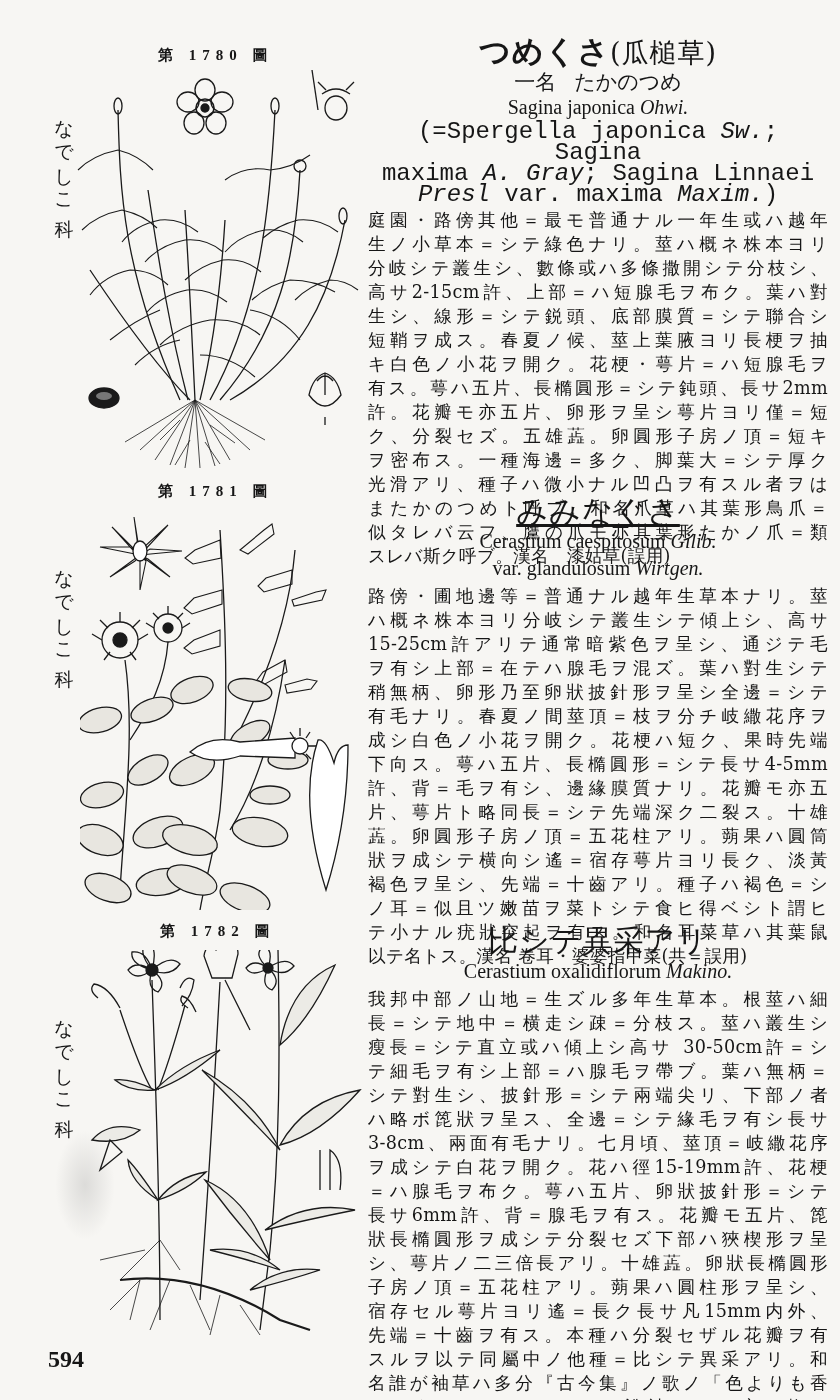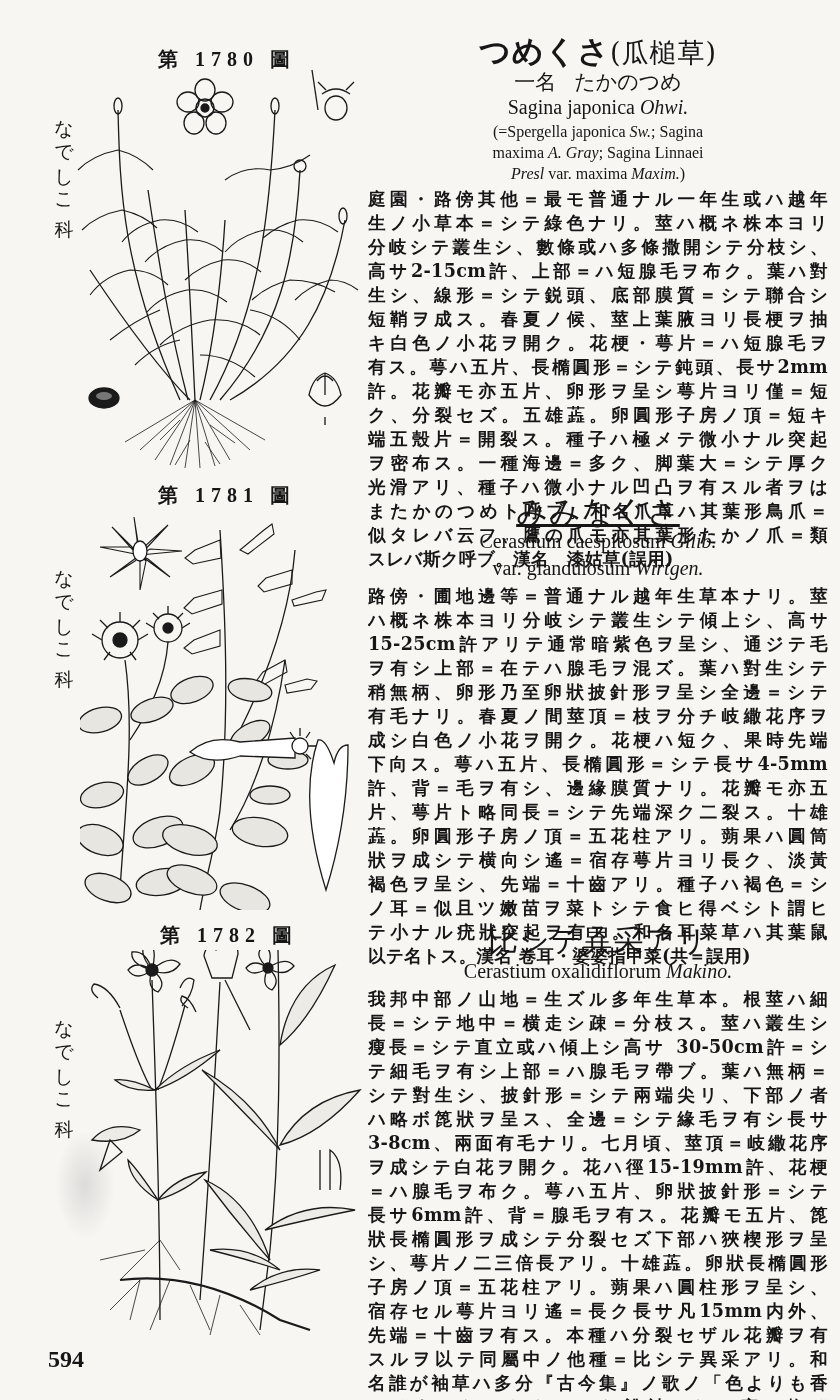--- a/index.html
+++ b/index.html
@@ -5,42 +5,42 @@
   html, body { margin: 0; padding: 0; }
   body {
     width: 840px; height: 1400px; overflow: hidden;
     background: #f7f6f3;
     font-family: "DejaVu Serif", "Liberation Serif", serif;
     color: #161616;
     position: relative;
   }
   .page { position: absolute; left: 0; top: 0; width: 840px; height: 1400px; }
   .fig-no {
-    position: absolute; font-size: 20px; font-weight: bold; letter-spacing: 6px;
+    position: absolute; font-size: 15px; font-weight: bold; letter-spacing: 6px;
     font-family: "Liberation Serif", "DejaVu Serif", serif; white-space: nowrap;
   }
   .family-label {
     position: absolute; writing-mode: vertical-rl; font-size: 19px;
     letter-spacing: 3px; font-family: "DejaVu Serif", serif;
   }
   .illus { position: absolute; }
   .illus svg { display: block; }
 
   
   .entry { position: absolute; left: 368px; width: 460px; text-align: center; }
   .jp-title { font-size: 31px; font-weight: bold; line-height: 34px; letter-spacing: 1px;
     font-family: "DejaVu Sans", sans-serif; }
   .jp-title .kanji { font-weight: normal; font-size: 27px; font-family: "DejaVu Serif", serif; }
   .alias { font-size: 21px; line-height: 24px; }
   .alias .gap { display: inline-block; width: 18px; }
   .sci { font-size: 20px; line-height: 27px; font-family: "Liberation Serif", "DejaVu Serif", serif; }
   .sci i, .syn i { font-style: italic; }
-  .syn { font-size: 16px; line-height: 21px; font-family: Liberation Serif, serif; }
+  .syn { font-size: 24px; line-height: 21px; font-family: Liberation Mono, monospace; }
   .body {
-    text-align: justify; font-size: 17.6px; line-height: 24px; font-weight: bold;
+    text-align: justify; font-size: 17.6px; line-height: 24px; font-weight: normal;
     font-family: "DejaVu Serif", serif; letter-spacing: 0.3px; margin-top: 2px;
   }
   .body .ln { display: block; white-space: nowrap; overflow: hidden; text-align-last: justify; text-align: justify; }
   .body .ln.last { text-align-last: left; }
 
   .page-number { position: absolute; left: 48px; top: 1346px; font-size: 24px; font-weight: bold;
     font-family: "Liberation Serif", "DejaVu Serif", serif; }
   .smudge { position: absolute; left: 55px; top: 1130px; width: 60px; height: 110px;
     background: radial-gradient(ellipse at center, rgba(150,150,150,0.28), rgba(150,150,150,0) 70%); }
 </style>
@@ -259,21 +259,20 @@
         <span class="ln">庭園・路傍其他＝最モ普通ナル一年生或ハ越年</span>
         <span class="ln">生ノ小草本＝シテ綠色ナリ。莖ハ概ネ株本ヨリ</span>
         <span class="ln">分岐シテ叢生シ、數條或ハ多條撒開シテ分枝シ、</span>
         <span class="ln">高サ2-15cm許、上部＝ハ短腺毛ヲ布ク。葉ハ對</span>
         <span class="ln">生シ、線形＝シテ鋭頭、底部膜質＝シテ聯合シ</span>
         <span class="ln">短鞘ヲ成ス。春夏ノ候、莖上葉腋ヨリ長梗ヲ抽</span>
         <span class="ln">キ白色ノ小花ヲ開ク。花梗・萼片＝ハ短腺毛ヲ</span>
         <span class="ln">有ス。萼ハ五片、長橢圓形＝シテ鈍頭、長サ2mm</span>
         <span class="ln">許。花瓣モ亦五片、卵形ヲ呈シ萼片ヨリ僅＝短</span>
         <span class="ln">ク、分裂セズ。五雄蕋。卵圓形子房ノ頂＝短キ</span>
-        <span class="ln">端五殼片＝開裂ス。種子ハ極メテ微小ナル突起</span>
         <span class="ln">ヲ密布ス。一種海邊＝多ク、脚葉大＝シテ厚ク</span>
         <span class="ln">光滑アリ、種子ハ微小ナル凹凸ヲ有スル者ヲは</span>
         <span class="ln">またかのつめト呼ブ。和名爪草ハ其葉形鳥爪＝</span>
         <span class="ln">似タレバ云フ、鷹の爪モ亦其葉形たかノ爪＝類</span>
         <span class="ln last">スレバ斯ク呼ブ。漢名　漆姑草(誤用)</span>
       </div>
   </div>
 
   <div class="entry" style="top:494px;">
     <div class="jp-title" style="font-weight:normal;text-decoration:underline;">

